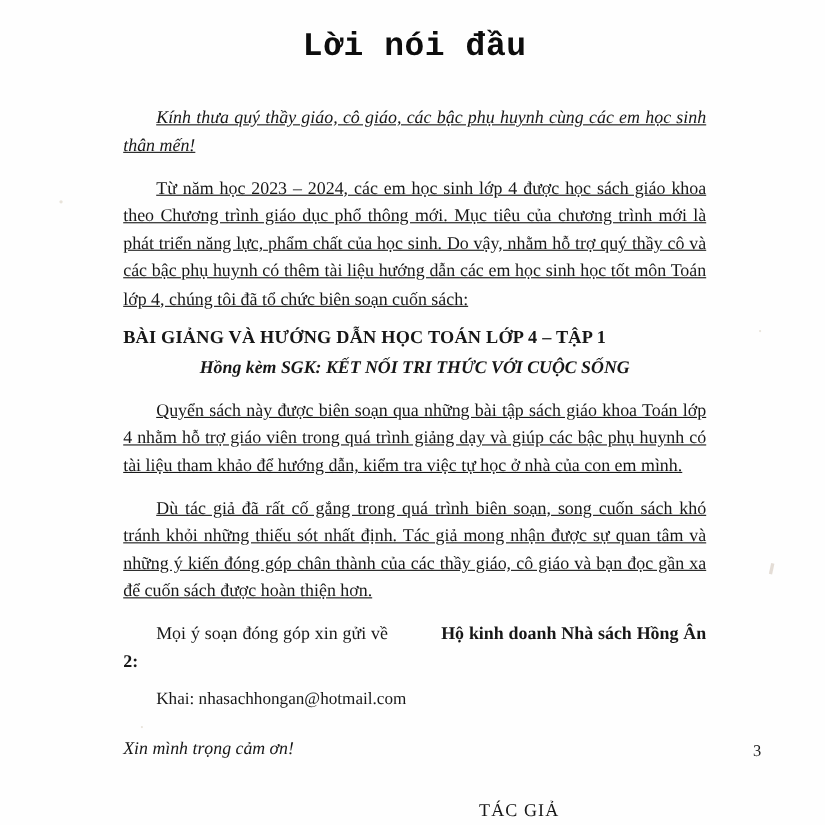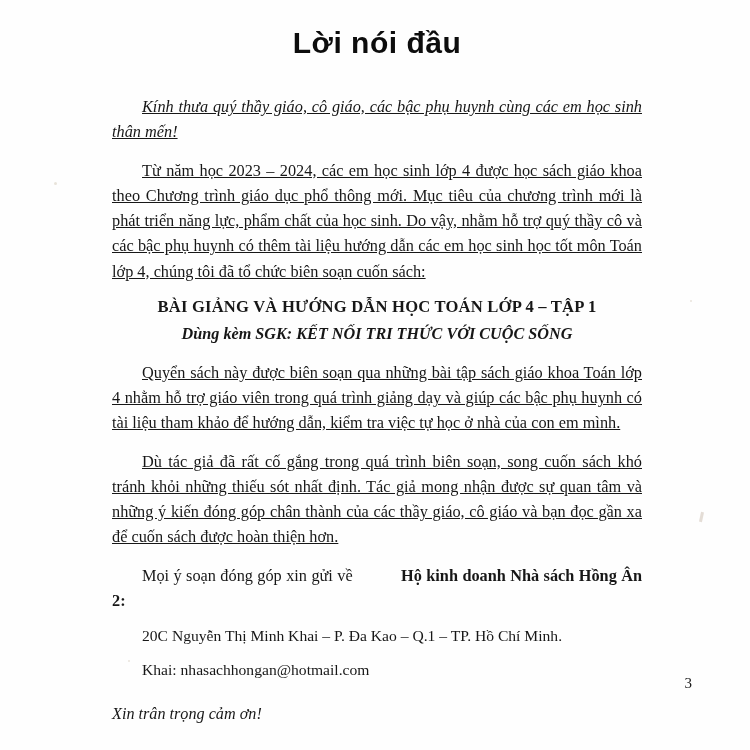--- a/index.html
+++ b/index.html
@@ -16,21 +16,21 @@
     font-family: "Liberation Serif", serif;
     color: #171717;
   }
   .content {
     position: absolute;
     left: 112px;
     top: 26px;
     width: 530px;
   }
   .doc-title {
-    font-family: Liberation Sans, sans-serif;
+    font-family: Liberation Mono, monospace;
     font-weight: bold;
     font-size: 30px;
     text-align: center;
     letter-spacing: 0.5px;
     margin: 0 0 34px 0;
     color: #0d0d0d;
   }
   p {
     margin: 0 0 13px 0;
     font-size: 16.3px;
@@ -39,21 +39,21 @@
     text-justify: inter-word;
   }
   p.indent {
     text-indent: 30px;
     text-decoration: underline;
   }
   .italic {
     font-style: italic;
   }
   .heading-book {
-    text-align: center;
+    text-align: left;
     font-weight: bold;
     font-size: 16.6px;
     margin: 0 0 8px 0;
     letter-spacing: 0.2px;
   }
   .heading-sub {
     text-align: center;
     font-weight: bold;
     font-style: italic;
     font-size: 16.2px;
@@ -125,33 +125,32 @@
   <div class="content">
 
     <h1 class="doc-title">Lời nói đầu</h1>
 
     <p class="indent italic">Kính thưa quý thầy giáo, cô giáo, các bậc phụ huynh cùng các em học sinh thân mến!</p>
 
     <p class="indent">Từ năm học 2023 – 2024, các em học sinh lớp 4 được học sách giáo khoa theo Chương trình giáo dục phổ thông mới. Mục tiêu của chương trình mới là phát triển năng lực, phẩm chất của học sinh. Do vậy, nhằm hỗ trợ quý thầy cô và các bậc phụ huynh có thêm tài liệu hướng dẫn các em học sinh học tốt môn Toán lớp 4, chúng tôi đã tổ chức biên soạn cuốn sách:</p>
 
     <div class="heading-book">BÀI GIẢNG VÀ HƯỚNG DẪN HỌC TOÁN LỚP 4 – TẬP 1</div>
 
-    <div class="heading-sub">Dùng kèm SGK: KẾT NỐI TRI THỨC VỚI CUỘC SỐNG</div>
+    <div class="heading-sub">Hồng kèm SGK: KẾT NỐI TRI THỨC VỚI CUỘC SỐNG</div>
 
     <p class="indent">Quyển sách này được biên soạn qua những bài tập sách giáo khoa Toán lớp 4 nhằm hỗ trợ giáo viên trong quá trình giảng dạy và  giúp các bậc phụ huynh có tài liệu tham khảo để hướng dẫn, kiểm tra việc tự học ở nhà của con em mình.</p>
 
     <p class="indent">Dù tác giả đã rất cố gắng trong quá trình biên soạn, song cuốn sách khó tránh khỏi những thiếu sót nhất định. Tác giả mong nhận được sự quan tâm và những ý kiến đóng góp chân thành của các thầy giáo, cô giáo và bạn đọc gần xa để cuốn sách được hoàn thiện hơn.</p>
 
     <p class="contact-line"><span>Mọi ý soạn đóng góp xin gửi về </span><b>Hộ kinh doanh Nhà sách Hồng Ân 2:</b></p>
 
-    <p class="addr">20C Nguyễn Thị Minh Khai – P. Đa Kao – Q.1 – TP. Hồ Chí Minh.</p>
 
     <p class="email"><span>Khai: </span><span>nhasachhongan@hotmail.com</span></p>
 
-    <p class="thanks">Xin trân trọng cảm ơn!</p>
+    <p class="thanks">Xin mình trọng cảm ơn!</p>
 
     <div class="signature">TÁC GIẢ</div>
 
   </div>
 
   <div class="page-number">3</div>
 
 </div>
 
 </body></html>

